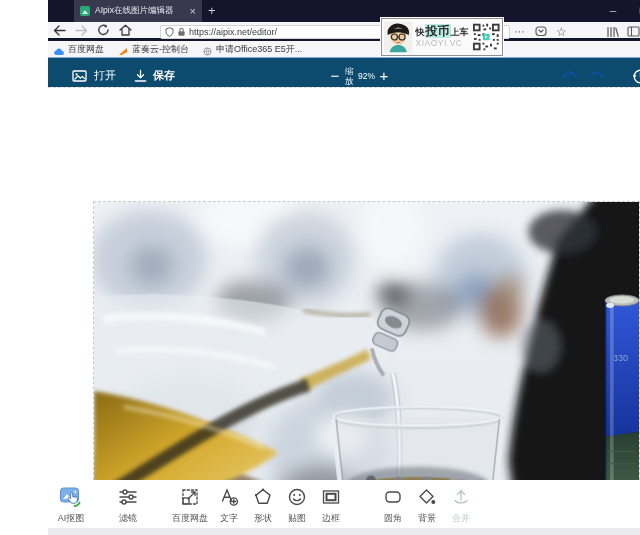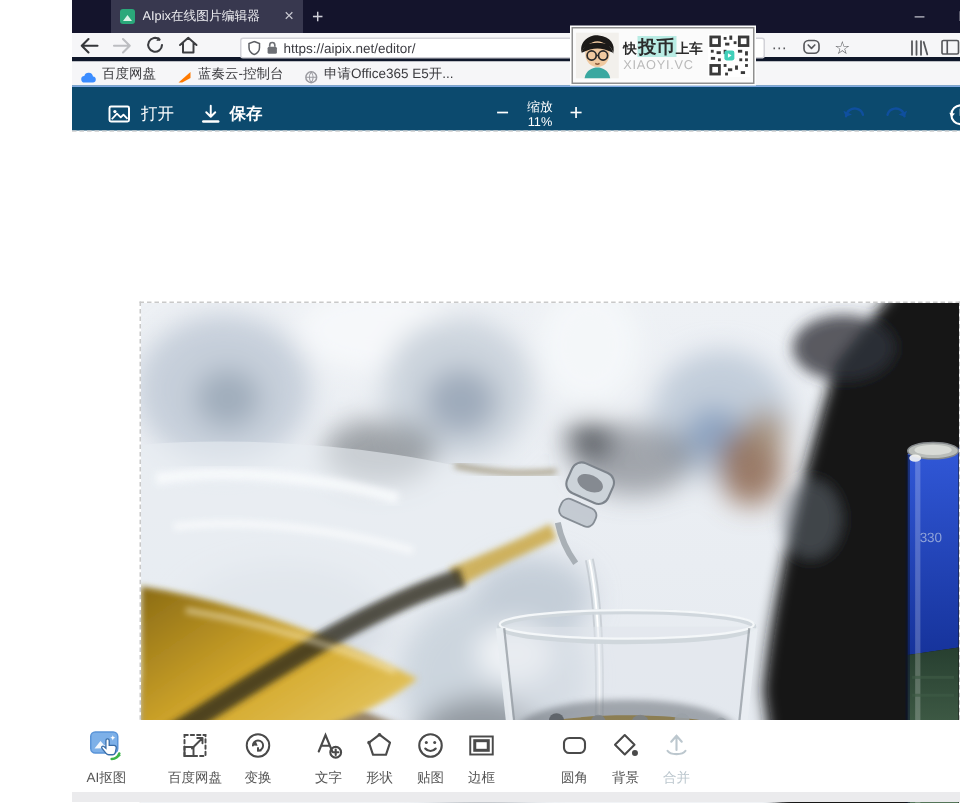--- a/index.html
+++ b/index.html
@@ -36,21 +36,21 @@
                display:flex; align-items:center; padding-left:6px; gap:14px; }
   .bm { display:flex; align-items:flex-end; gap:4px; font-size:9px; color:#3a3a3e; }
 
   
   .bluebar { position:absolute; left:0; top:57px; width:640px; height:35px; background:#0c4a6e;
              border-top:1px solid #7fa9e2; color:#fff; }
   .bb-btn { position:absolute; top:0; height:35px; display:flex; align-items:center; gap:6px; font-size:11px; }
   .bb-open { left:24px; } .bb-save { left:86px;font-weight:bold; }
   .bb-minus { position:absolute; left:279px; top:4px; width:16px; height:26px; font-size:15px;
               display:flex; align-items:center; justify-content:center; }
-  .bb-zoom { position:absolute; left:297px; top:4px; width:30px; height:27px; display:flex; flex-direction:column;
+  .bb-zoom { position:absolute; left:297px; top:4px; width:30px; height:27px; display:flex; 
              align-items:center; justify-content:center; font-size:8.5px; line-height:10px; }
   .bb-plus { position:absolute; left:328px; top:4px; width:16px; height:26px; font-size:15px;
              display:flex; align-items:center; justify-content:center; }
   .bb-ico { position:absolute; top:9px; width:18px; height:18px; display:flex; align-items:center; justify-content:center; }
 
   
   .canvas-area { position:absolute; left:0; top:87px; width:640px; height:388px; background:#fff;
                  border-top:1px dashed #d8d8d8; }
   .photo { position:absolute; left:45px; top:113px; width:547px; height:349px; border:1px dashed #c9c9c9; }
   .photo svg { display:block; }
@@ -191,21 +191,21 @@
     <div class="bb-btn bb-save">
       <svg width="13" height="14" viewBox="0 0 13 14">
           <path d="M6.5 1.5 V8.5 M3.5 5.8 L6.5 8.8 L9.5 5.8" stroke="#fff" stroke-width="1.3" fill="none" stroke-linecap="round" stroke-linejoin="round"></path>
           <path d="M1.5 12 H11.5" stroke="#fff" stroke-width="1.6" stroke-linecap="round"></path>
         </svg>
       <span>保存</span>
     </div>
     <div class="bb-minus">−</div>
     <div class="bb-zoom">
       <span>缩放</span>
-      <span>11%</span>
+      <span>92%</span>
     </div>
     <div class="bb-plus">+</div>
     <div class="bb-ico" style="left:512px">
       <svg width="17" height="14" viewBox="0 0 17 14">
           <path d="M3 8.5 C3.5 4.5 7 3 9.7 3.4 C12 3.8 13.8 5.3 14.3 7.5" stroke="#0f4f9e" stroke-width="1.6" fill="none" stroke-linecap="round"></path>
           <path d="M1.2 4.8 L3 8.8 L7 7.4" fill="#0f4f9e"></path>
         </svg>
     </div>
     <div class="bb-ico" style="left:540px">
       <svg width="17" height="14" viewBox="0 0 17 14">
@@ -382,44 +382,44 @@
           <path d="M4,14 L8,9 L10.6,12 L12.4,9.8 L15.6,13.6 Z" fill="#ffffff" opacity=".9"></path>
           <path d="M16.2,5.2 l.5,1.2 1.2,.5 -1.2,.5 -.5,1.2 -.5,-1.2 -1.2,-.5 1.2,-.5 Z" fill="#fff"></path>
           <path d="M11.6,8.8 v5 l-1.3,-1.1 c-.9,-.7 -2,.3 -1.3,1.2 l2.7,3.4 c.4,.5 1.1,.9 1.8,.9 h2.4 c1,0 1.8,-.7 2,-1.6 l.6,-2.8 c.2,-1 -.5,-1.9 -1.5,-1.9 h-3.2 v-3.1 c0,-.7 -.5,-1.2 -1.1,-1.2 s-1.1,.5 -1.1,1.2 Z" fill="#ffffff" stroke="#3a6ea8" stroke-width=".9"></path>
           <path d="M15.5,21 a5.5,5.5 0 0 0 5,-3.6" stroke="#3db54a" stroke-width="1.8" fill="none" stroke-linecap="round"></path>
           <path d="M21.6,18.6 l-1.4,-.9 -.2,1.9 Z" fill="#3db54a"></path>
         </svg>
       </span>
       <span class="tlabel">AI抠图</span>
     </div>
 
+    <div class="tool mr20">
+      <span class="ticon">
+        <svg width="20" height="20" viewBox="0 0 20 20" stroke="#4a4a4a" stroke-width="1.4" fill="none" stroke-linecap="round">
+          <path d="M2 5 H18 M2 10 H18 M2 15 H18"></path>
+          <circle cx="7" cy="5" r="2" fill="#fff"></circle>
+            <circle cx="13" cy="10" r="2" fill="#fff"></circle>
+            <circle cx="6" cy="15" r="2" fill="#fff"></circle>
+        </svg>
+      </span>
+      <span class="tlabel">滤镜</span>
+    </div>
 
     <div class="tool w44">
       <span class="ticon">
         <svg width="20" height="20" viewBox="0 0 20 20" stroke="#4a4a4a" stroke-width="1.3" fill="none" stroke-linecap="round">
           <rect x="3" y="3" width="14" height="14" stroke-dasharray="2.2 2"></rect>
           <rect x="3" y="11" width="6" height="6"></rect>
           <path d="M8 12 L15 5 M15 5 h-3.5 M15 5 v3.5"></path>
         </svg>
       </span>
       <span class="tlabel">百度网盘</span>
     </div>
 
 
-    <div class="tool mr10">
-      <span class="ticon">
-        <svg width="20" height="20" viewBox="0 0 20 20" stroke="#4a4a4a" stroke-width="1.3" fill="none" stroke-linecap="round">
-          <circle cx="10" cy="10" r="7.5"></circle>
-          <path d="M6.6 10 a3.4 3.4 0 1 1 3.4 3.4"></path>
-          <path d="M10 11.6 l0 1.8 1.8 0"></path>
-          <path d="M8.4 6.8 L6.4 10 l3.4 .2" fill="#4a4a4a" stroke="none"></path>
-        </svg>
-      </span>
-      <span class="tlabel">变换</span>
-    </div>
 
 
     <div class="tool w34">
       <span class="ticon">
         <svg width="20" height="20" viewBox="0 0 20 20" stroke="#4a4a4a" stroke-width="1.4" fill="none" stroke-linecap="round">
           <path d="M3.5 14 L8 3 L12.5 14 M5.2 10.2 H10.8"></path>
           <circle cx="14.8" cy="14.5" r="3.6"></circle>
           <path d="M14.8 12.7 v3.6 M13 14.5 h3.6"></path>
         </svg>
       </span>

